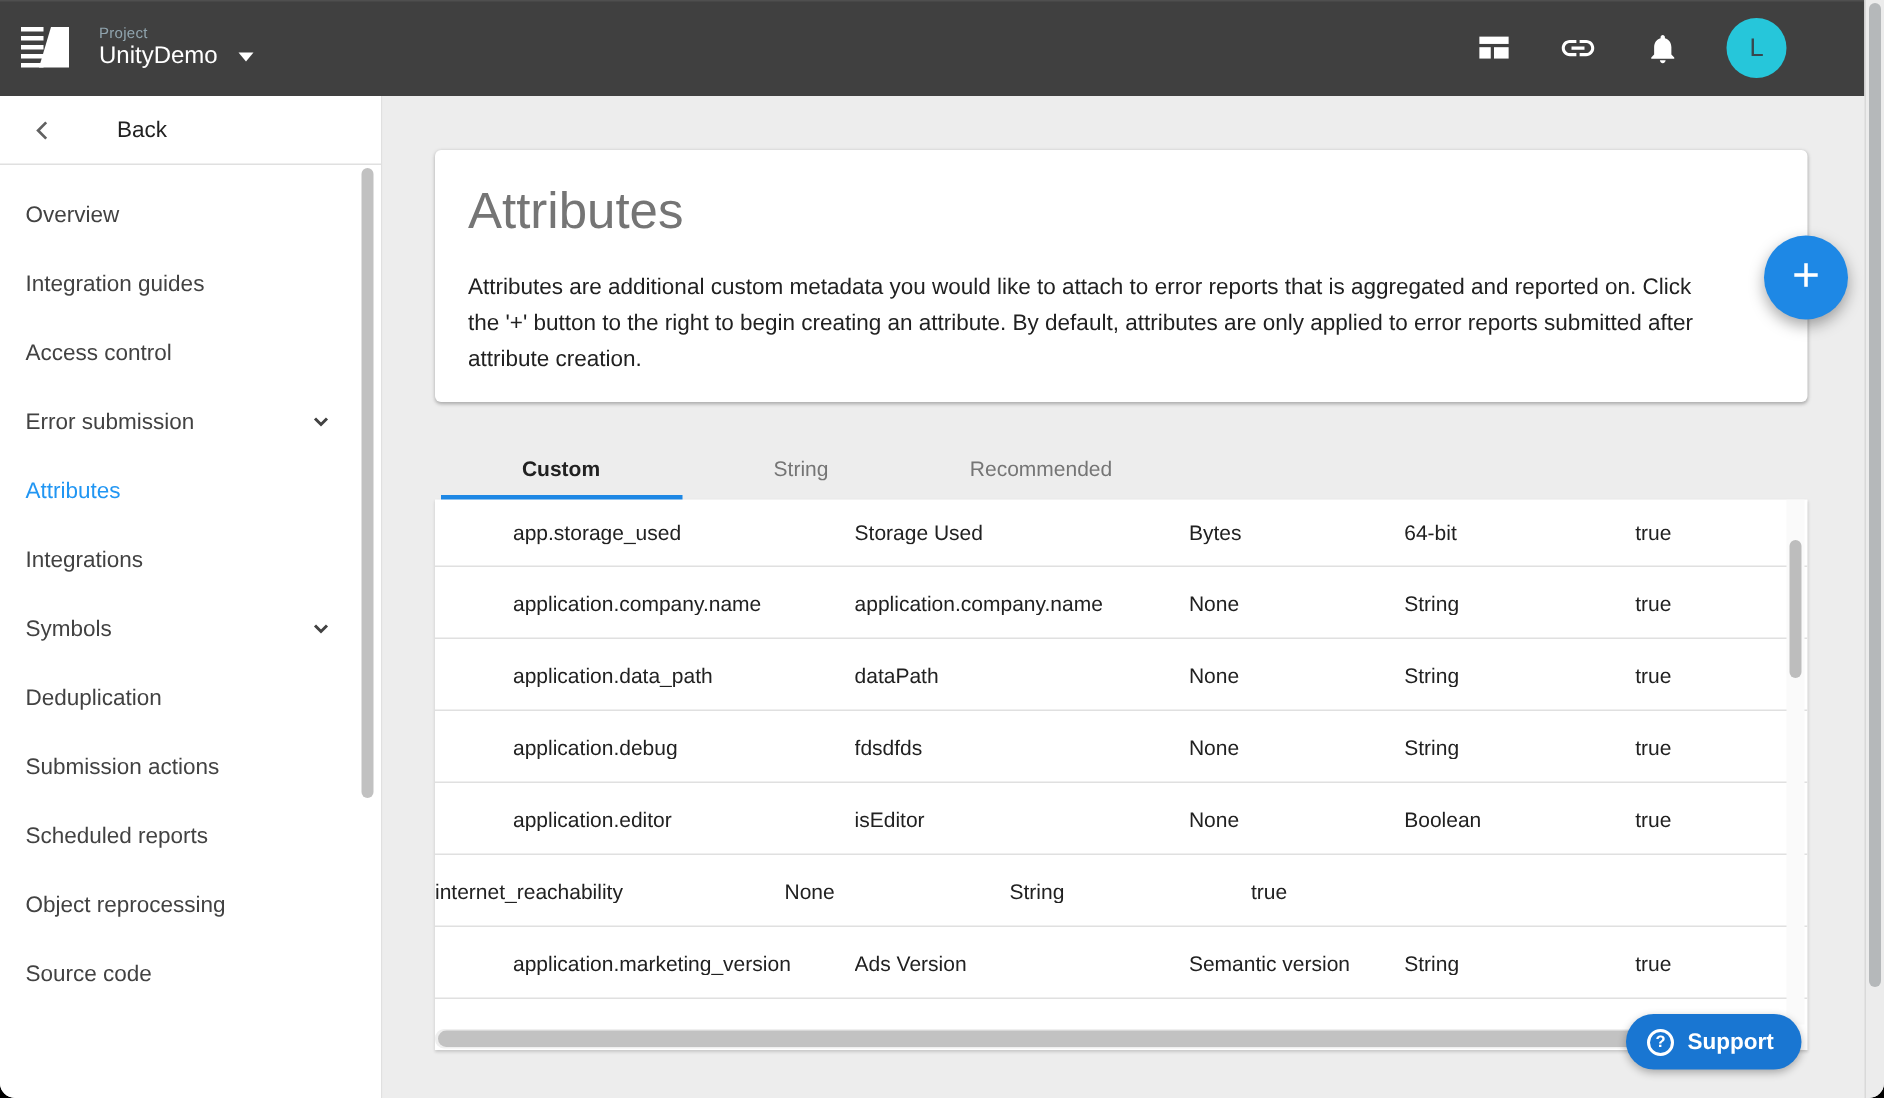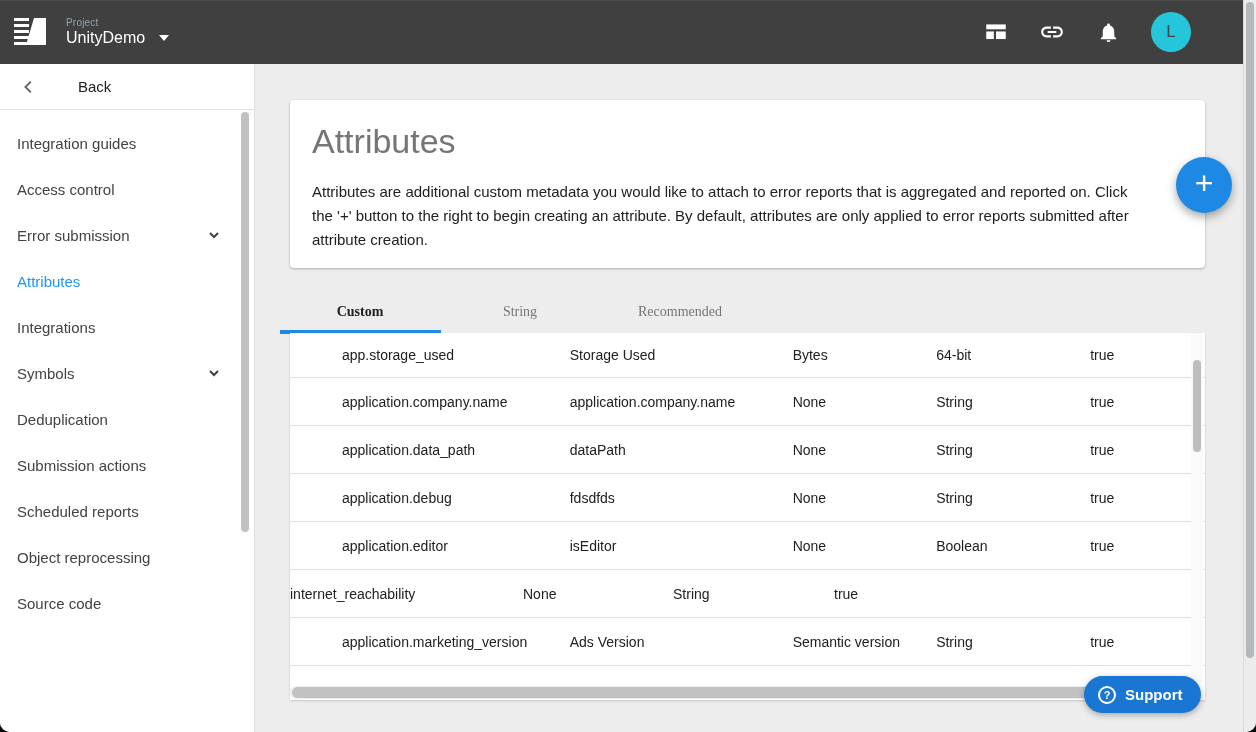--- a/index.html
+++ b/index.html
@@ -62,21 +62,21 @@
 
   
   .fab{
     position:absolute; left:1176px; top:157px; width:56px; height:56px; border-radius:50%;
     background:#1E88E5; color:#fff; display:flex; align-items:center; justify-content:center;
     font-size:32px; font-weight:300; box-shadow:0 4px 10px rgba(0,0,0,.35); cursor:pointer; z-index:5;
     line-height:1; padding-bottom:4px;
   }
 
   
-  .tabs{ position:absolute; left:280px; top:291px; width:915px; height:42px; display:flex;font-family:Liberation Serif, serif; }
+  .tabs{ position:absolute; left:294px; top:291px; width:915px; height:42px; display:flex; }
   .tab{
     width:160px; height:100%; display:flex; align-items:center; justify-content:center;
     font-size:14px; color:#757575; cursor:pointer; position:relative;
   }
   .tab.active{ color:#212121; font-weight:bold; }
   .tab-indicator{ position:absolute; left:0; bottom:-1px; width:161px; height:4px; background:#1E88E5; }
 
   
   .table-card{
     position:absolute; left:290px; top:333px; width:915px; height:367px;
@@ -165,20 +165,23 @@
 
   <div class="sidebar">
     <div class="back-header">
       <svg class="back-chevron" width="18" height="18" viewBox="0 0 20 20" fill="none" stroke="#616161" stroke-width="2">
           <path d="M12 4l-6 6 6 6"></path>
         </svg>
       <span class="back-label">Back</span>
     </div>
     <div class="nav">
       <div class="nav-item">
+          <span>Overview</span>
+        </div>
+      <div class="nav-item">
           <span>Integration guides</span>
         </div>
       <div class="nav-item">
           <span>Access control</span>
         </div>
       <div class="nav-item">
         <span>Error submission</span>
         <svg class="expand" width="20" height="20" viewBox="0 0 20 20" fill="none" stroke="#424242" stroke-width="2">
             <path d="M6 8l4 4 4-4"></path>
           </svg>

